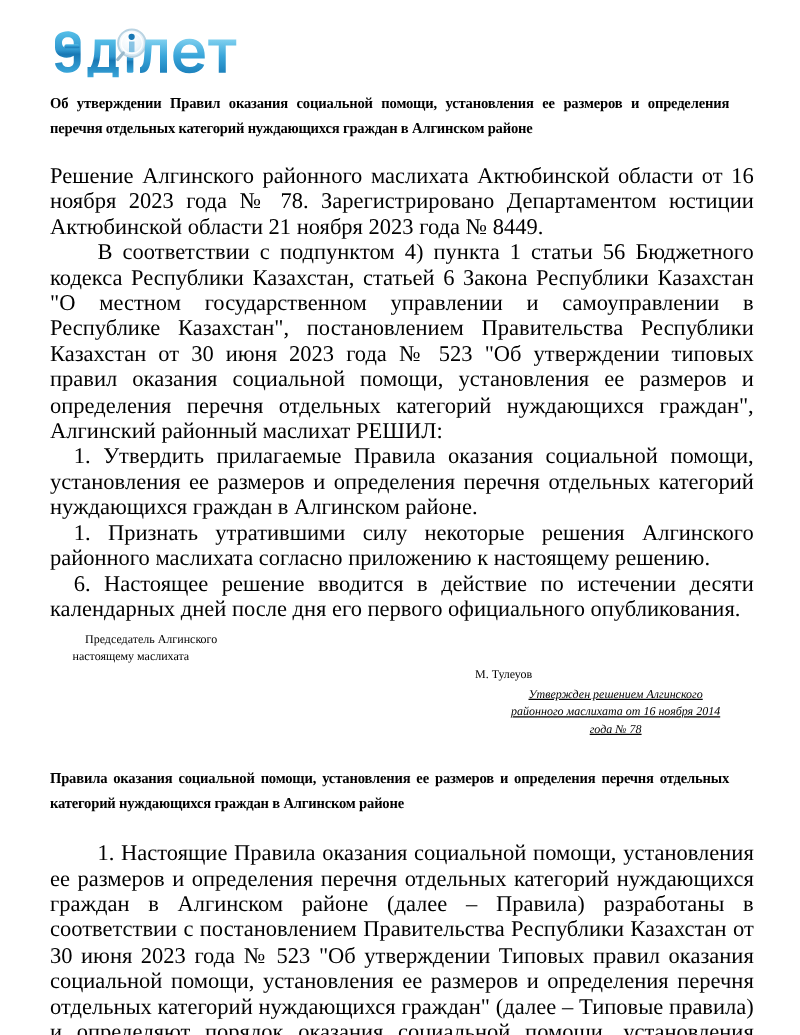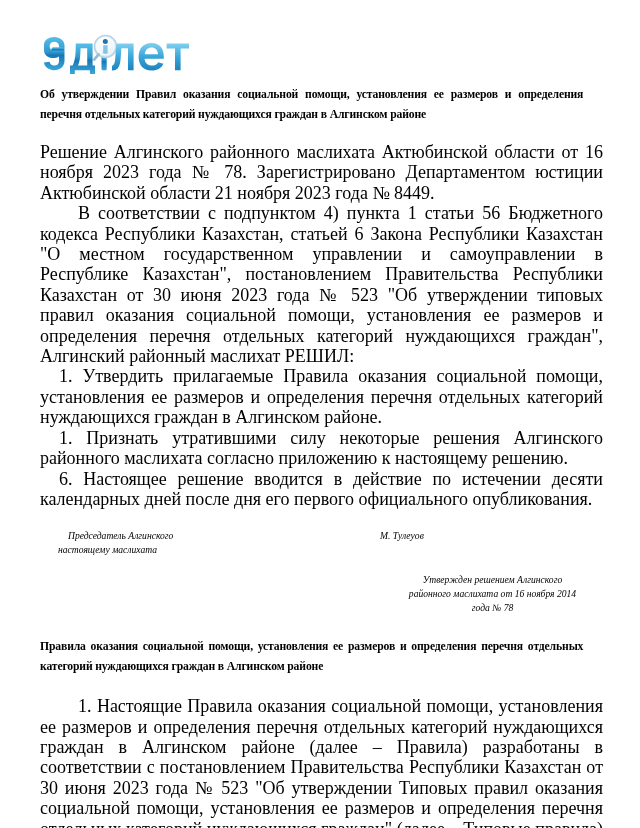--- a/index.html
+++ b/index.html
@@ -15,21 +15,21 @@
     font-family: "Liberation Serif", "DejaVu Serif", serif;
     color: #000000;
     -webkit-font-smoothing: antialiased;
   }
 
   .page {
     position: relative;
     width: 640px;
     height: 828px;
     box-sizing: border-box;
-    padding: 12px 37px 0 40px;
+    padding: 0 37px 0 40px;
     background: #ffffff;
   }
 
   
   .logo-wrap {
     padding-top: 22px;
     height: 62px;
     box-sizing: border-box;
   }
   .logo-svg {
@@ -76,49 +76,48 @@
 
   .spacer-8 { height: 8px; }
   .spacer-16 { height: 16px; }
   .spacer-18 { height: 18px; }
   .spacer-20 { height: 20px; }
   .spacer-22 { height: 22px; }
 
   
   .sig-block {
     position: relative;
-    font-style: italic;
     font-size: 9.6px;
     line-height: 13.6px;
     height: 32px;
-    margin-top: 12px;
   }
   .sig-role {
     position: absolute;
     left: 18px;
     top: 0;
     width: 220px;
   }
   .sig-role .l1 { display: block; text-indent: 10px; }
   .sig-role .l2 { display: block; }
   .sig-name {
     position: absolute;
     left: 340px;
-    top: 0;
+    top: 28px;
   }
 
   
   .approval {
     margin-top: 12px;
     margin-left: 330px;
     width: 245px;
     font-style: italic;
     font-size: 9.6px;
     line-height: 13.6px;
     text-align: center;
+    text-decoration: underline;
   }
   .approval span { display: block; }
 </style>
 </head>
 <body>
 
 <div class="page">
 
   <div class="logo-wrap">
     <svg class="logo-svg" width="150" height="40" viewBox="0 0 150 40" aria-label="Әділет">

